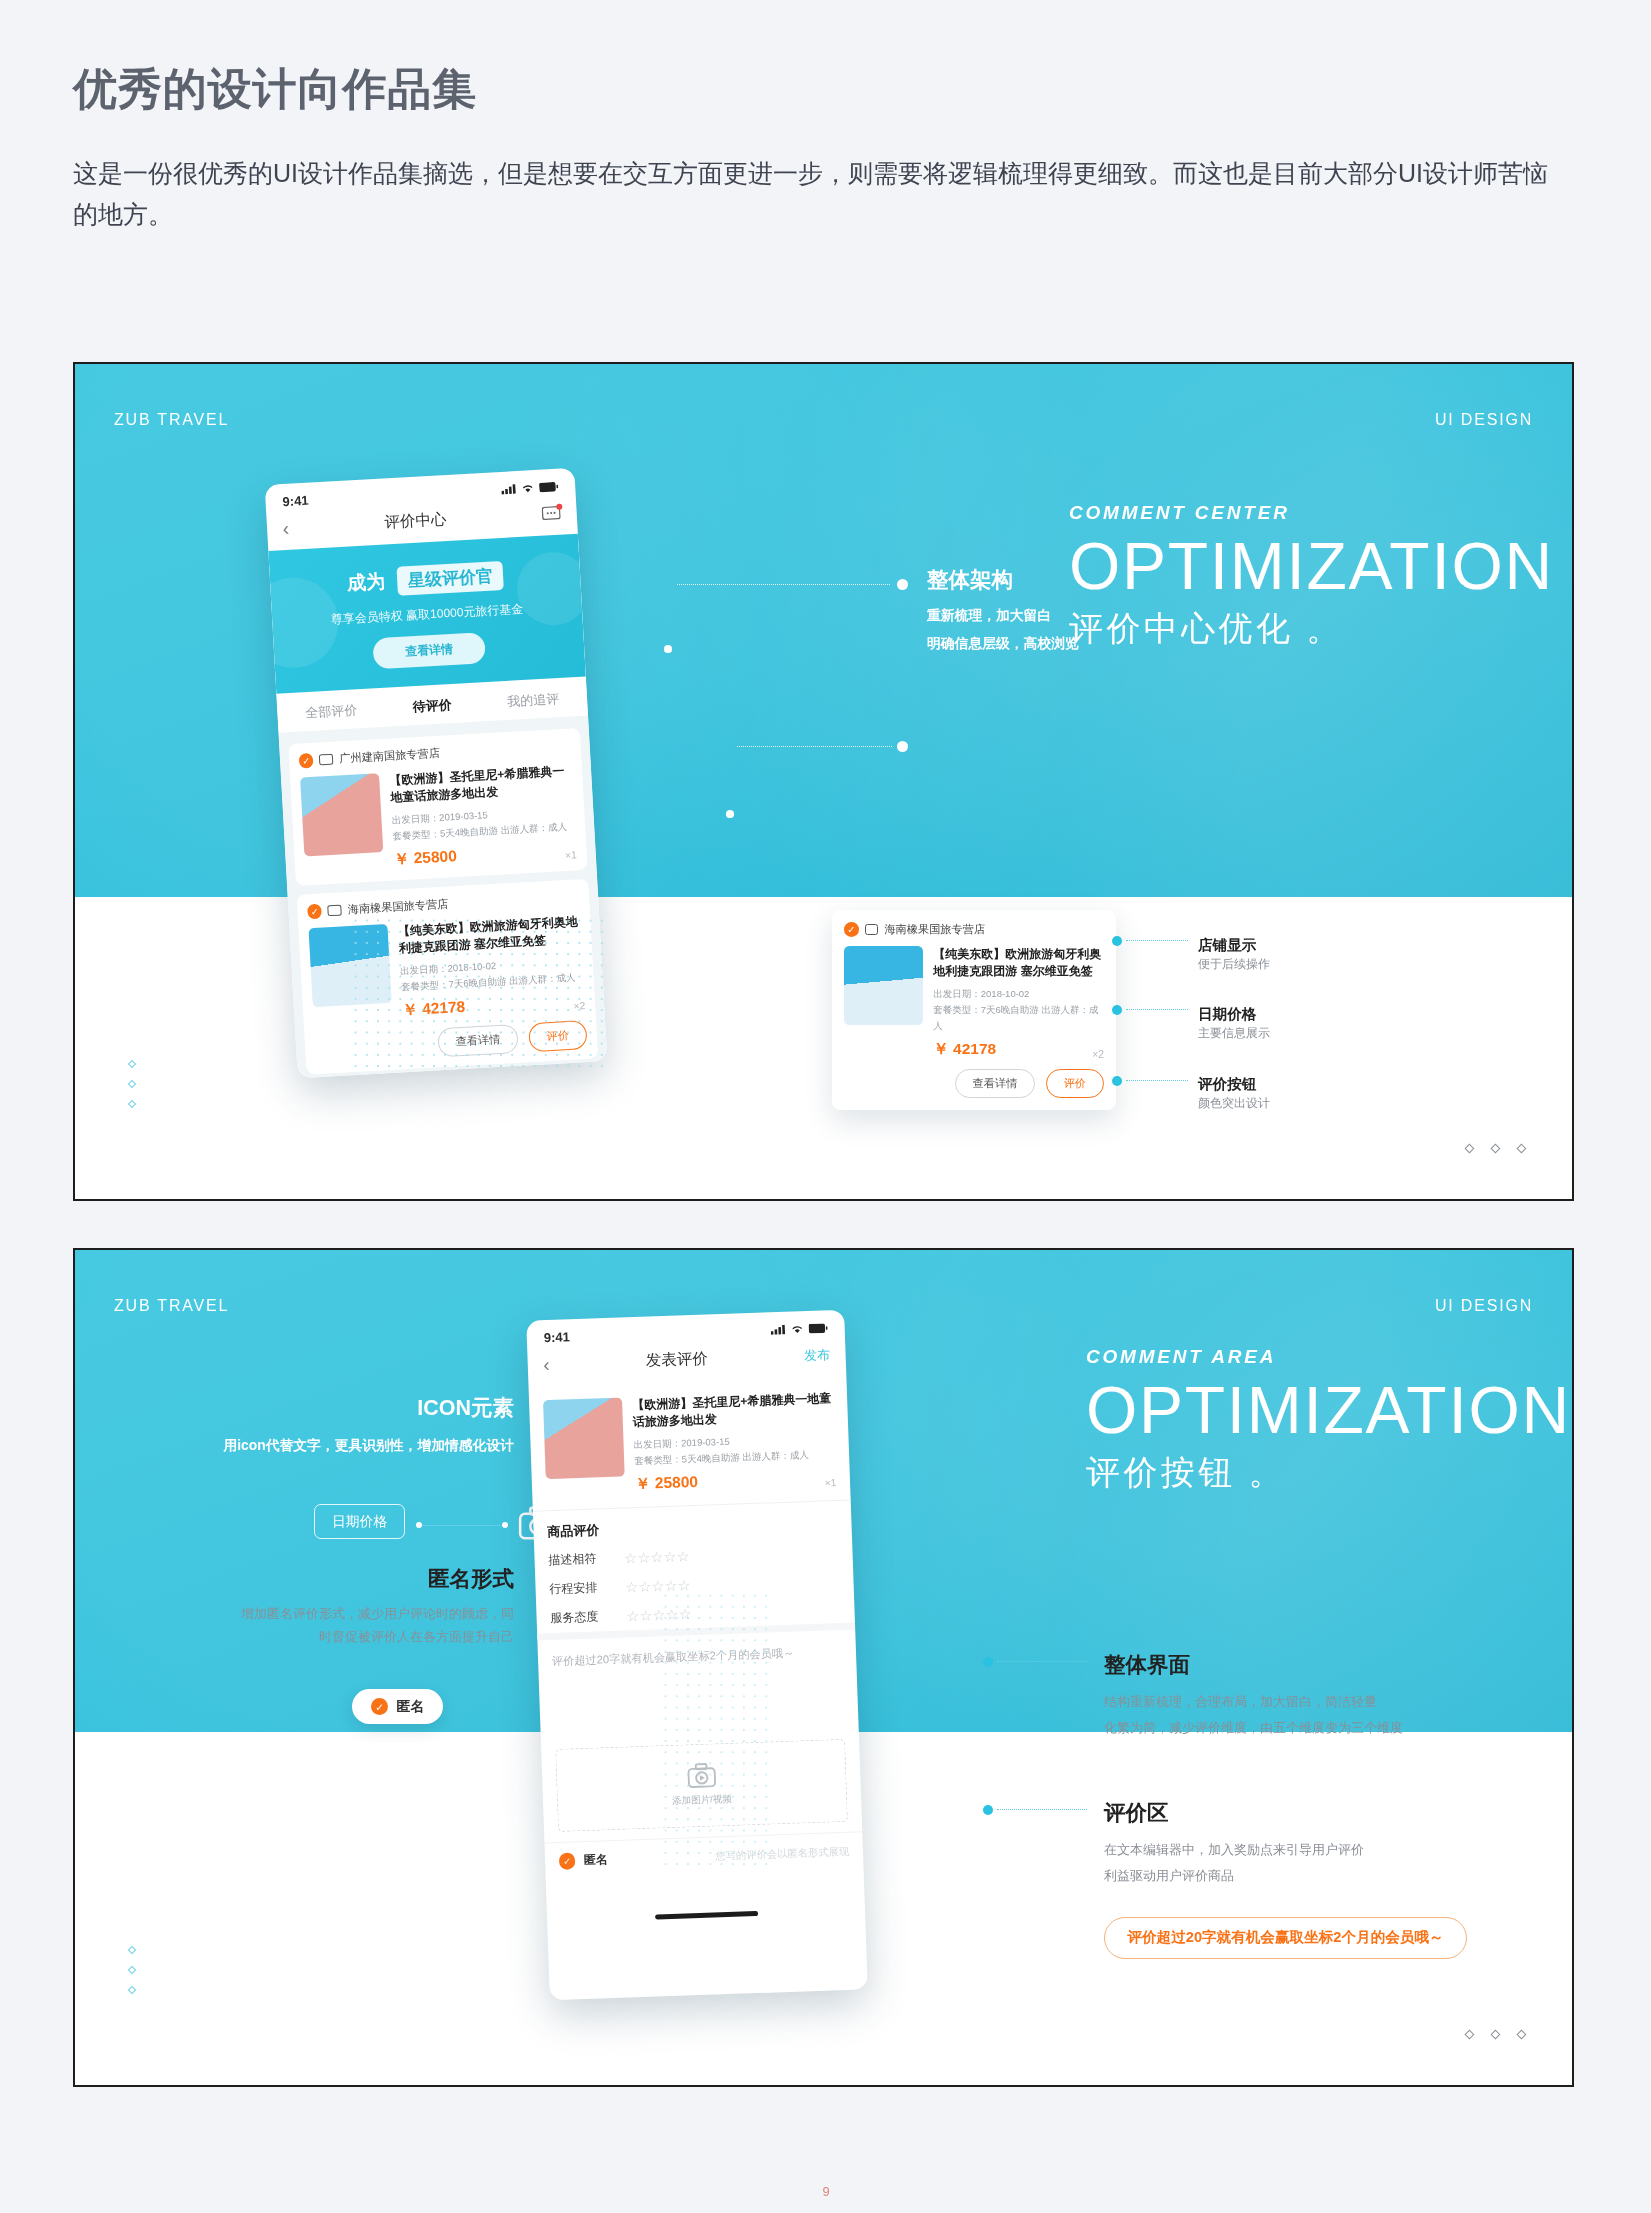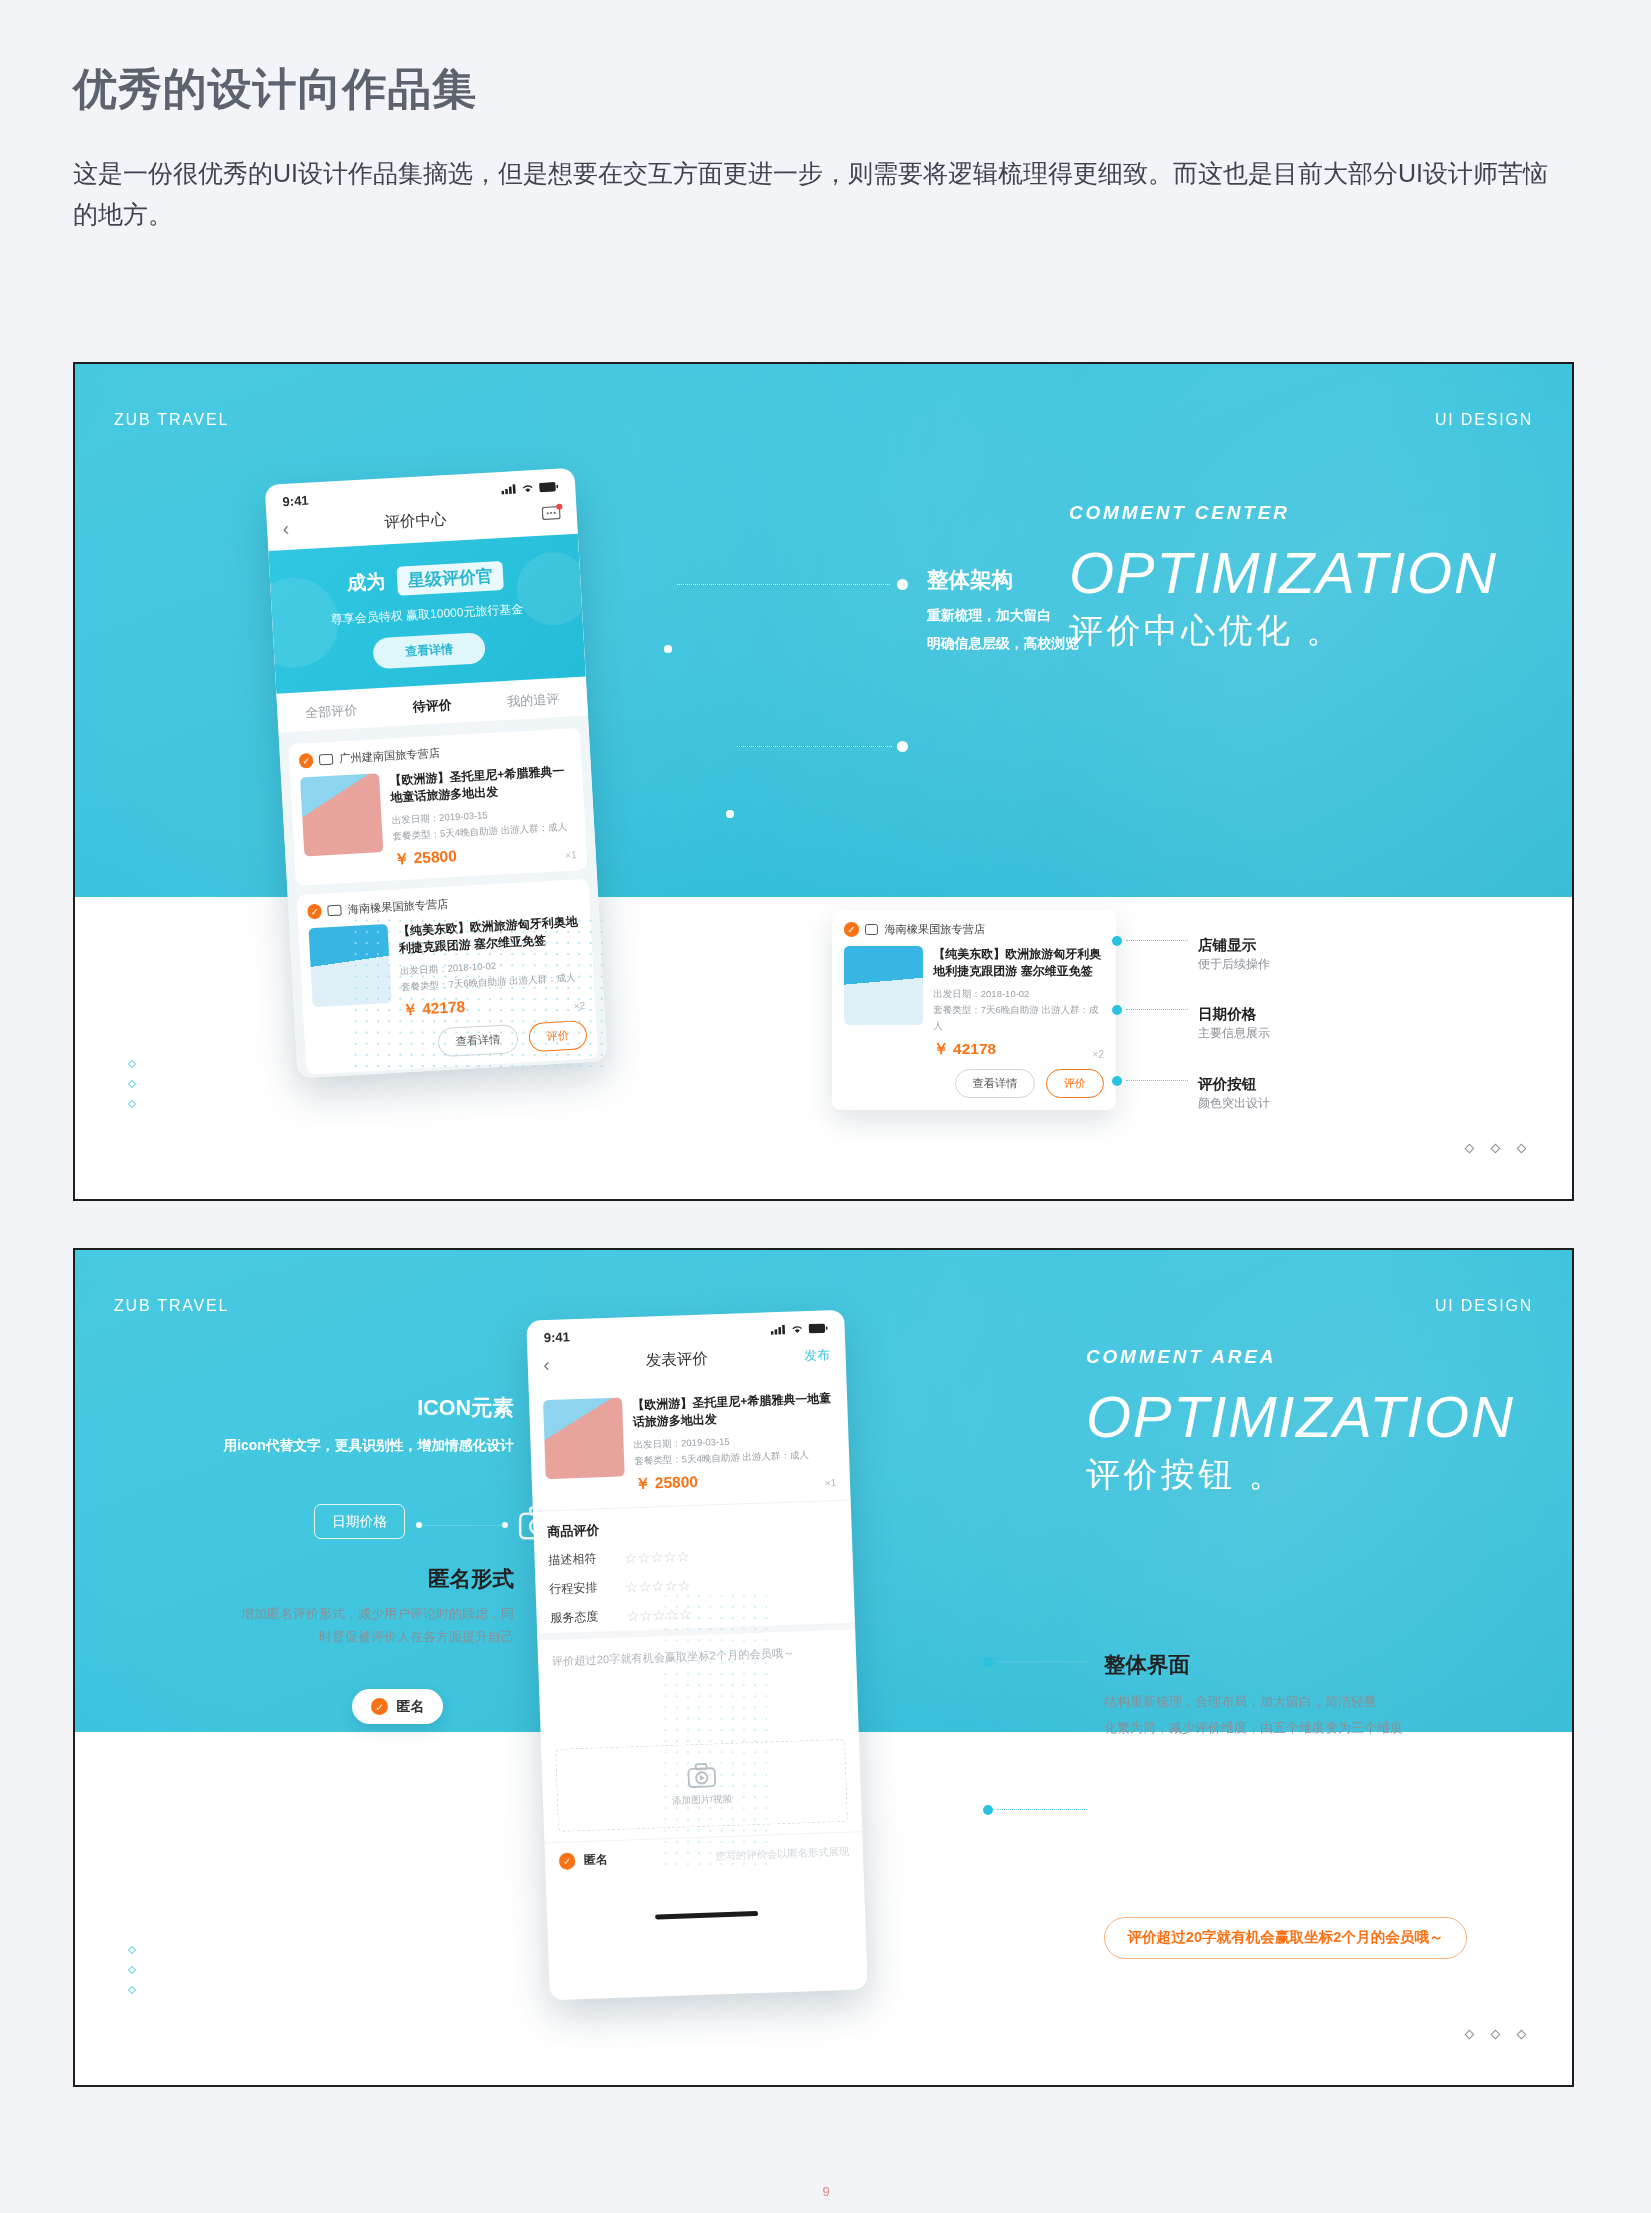--- a/index.html
+++ b/index.html
@@ -43,22 +43,22 @@
     position: absolute; top: 47px; color: #fff; font-size: 16px;
     letter-spacing: 1.8px; font-weight: normal;
   }
   .brand.left { left: 39px; }
   .brand.right { right: 39px; }
 
   
   .headline { position: absolute; color: #fff; }
   .hl-kicker { font-size: 19px; letter-spacing: 2.8px; font-weight: bold; font-style: italic; }
   .hl-main {
-    font-size: 58px; font-style: italic; font-weight: 300;
-    letter-spacing: 1.7px; line-height: 1.08; margin-top: 18px;
+    font-size: 66px; font-weight: 300;
+    letter-spacing: 1.7px; line-height: 1.08; margin-top: 7px;
   }
   .hl-sub { font-size: 34px; font-weight: 300; letter-spacing: 3.4px; margin-top: 3.4px; }
 
   
   .anno { position: absolute; }
   .anno-h {
     font-size: 21.5px; font-weight: bold; line-height: 1.2;
   }
   .anno-p { font-size: 13.8px; line-height: 2.0; font-weight: 600; }
   .anno.on-blue .anno-h { color: #fff; }
@@ -451,20 +451,27 @@
   <div class="anno on-white" style="left:1029px; top:391px;">
     <div class="anno-h" style="font-size:21.5px;">整体界面</div>
     <div class="anno-p" style="margin-top:10.3px; line-height:2;">
       <div>结构重新梳理，合理布局，加大留白，简洁轻量</div>
       <div>化繁为简，减少评价维度，由五个维度变为三个维度</div>
     </div>
   </div>
 
   <div class="dot cyan" style="left:908px; top:555px; width:10.3px; height:10.3px;"></div>
   <div class="dline cy" style="left:922px; top:559px; width:90px;"></div>
+  <div class="anno on-white" style="left:1029px; top:539px;">
+    <div class="anno-h" style="font-size:21.5px;">评价区</div>
+    <div class="anno-p" style="margin-top:10.3px; line-height:2;">
+      <div>在文本编辑器中，加入奖励点来引导用户评价</div>
+      <div>利益驱动用户评价商品</div>
+    </div>
+  </div>
 
   <div class="reward-pill" style="left:1029px; top:667px;">评价超过20字就有机会赢取坐标2个月的会员哦～</div>
 
   <div class="phone" style="left:463px; top:65px; width:318px; height:680px; transform: rotate(-2deg);">
     <div class="statusbar">
       <span>9:41</span>
       <span class="sb-icons">
         <svg class="svg-ico" width="14.6" height="9.5" viewBox="0 0 17 11">
           <rect x="0" y="7" width="3" height="4" fill="#222"></rect>
             <rect x="4.5" y="5" width="3" height="6" fill="#222"></rect>

